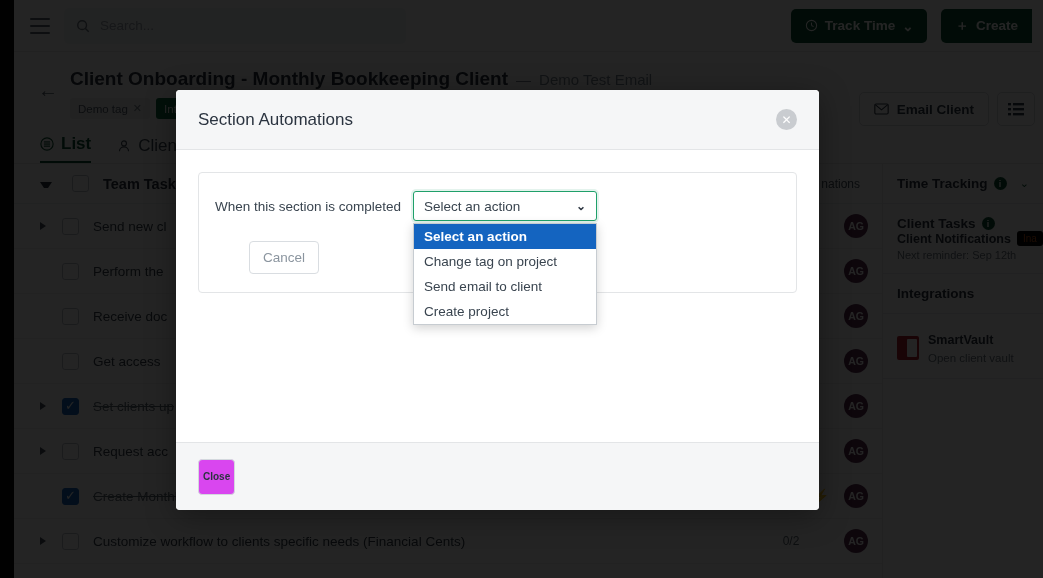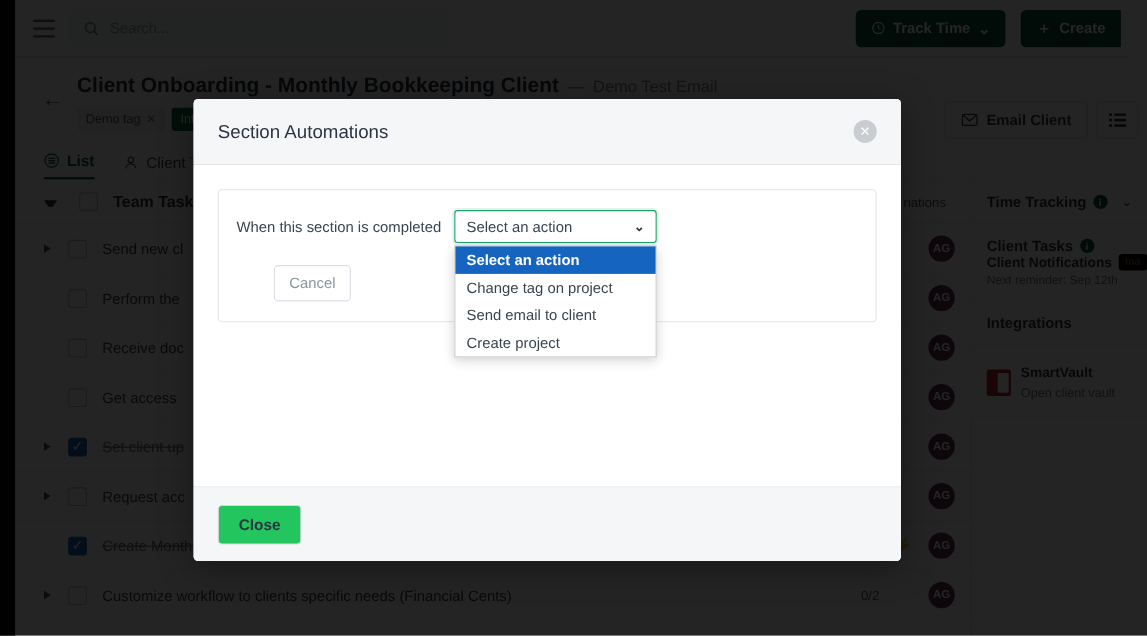--- a/index.html
+++ b/index.html
@@ -23,21 +23,21 @@
   }
 
   
   .left-rail {
     position: absolute; left: 0; top: 0; width: 14px; height: 578px;
     background: #0d0d0d;
   }
 
   
   .topbar {
-    position: absolute; left: 14px; top: 0; right: 16px; height: 52px;
+    position: absolute; left: 14px; top: 0; right: 3px; height: 52px;
     background: #ffffff;
     border-bottom: 1px solid #e6e8ea;
     display: flex; align-items: center; gap: 14px;
     padding: 0 8px 0 16px;
   }
   .hamburger { width: 20px; height: 16px; display: flex; flex-direction: column; justify-content: space-between; cursor: pointer; }
   .hamburger i { display: block; height: 2px; background: #5a6470; border-radius: 1px; }
 
   .search-box {
     flex: 0 0 auto; width: 342px; height: 36px;
@@ -87,21 +87,21 @@
   .btn-icon-only { width: 38px; padding: 0; justify-content: center; }
 
   
   .tabs {
     position: absolute; left: 14px; top: 128px; right: 0; height: 36px;
     border-bottom: 1px solid #e6e8ea; background: #fff;
     display: flex; align-items: flex-end; gap: 26px; padding-left: 26px;
   }
   .tab {
     display: inline-flex; align-items: center; gap: 7px;
-    font-size: 14px; color: #0b5132; padding-bottom: 7px; cursor: pointer; white-space: nowrap;
+    font-size: 17px; color: #0b5132; padding-bottom: 7px; cursor: pointer; white-space: nowrap;
   }
   .tab.active { border-bottom: 2px solid #0b5132; font-weight: bold; }
   .tab.inactive { color: #3e4a56; }
 
   
   .list-area {
     position: absolute; left: 14px; top: 164px; width: 868px; bottom: 0;
     background: #fff; overflow: hidden;
   }
   .col-head {
@@ -246,23 +246,23 @@
     margin-top: 20px; height: 33px; width: 70px;
     border: 1px solid #d9dde1; border-radius: 4px; background: #fff;
     color: #8b959f; font-size: 13.5px; cursor: pointer; margin-left: 34px;
   }
   .modal-foot {
     height: 68px; background: #f5f6f7; border-top: 1px solid #e3e5e7;
     display: flex; align-items: center; padding: 0 22px;
     border-radius: 0 0 4px 4px;
   }
   .close-btn {
-    height: 36px; padding: 0 18px; background: #22c55e;
+    height: 36px; padding: 0 4px; background: #d946ef;
     border: 1px solid #d3d8dd; border-radius: 4px;
-    font-size: 14px; font-weight: bold; color: #2b3440; cursor: pointer;
+    font-size: 10px; font-weight: bold; color: #2b3440; cursor: pointer;
   }
 </style>
 </head>
 <body>
 
 <div id="app">
 
   <div id="page">
 
     <div class="left-rail"></div>
@@ -393,21 +393,21 @@
             <span class="caret"></span>
             <span class="cb"></span>
             <span class="task-name">Get access</span>
             <span class="spacer"></span>
             <span class="bolt"></span>
             <span class="avatar">AG</span>
           </div>
           <div class="task-row">
             <span class="caret right"></span>
             <span class="cb checked"></span>
-            <span class="task-name done">Set client up</span>
+            <span class="task-name done">Set clients up</span>
             <span class="spacer"></span>
             <span class="bolt"></span>
             <span class="avatar">AG</span>
           </div>
           <div class="task-row">
             <span class="caret right"></span>
             <span class="cb"></span>
             <span class="task-name">Request acc</span>
             <span class="spacer"></span>
             <span class="bolt"></span>

